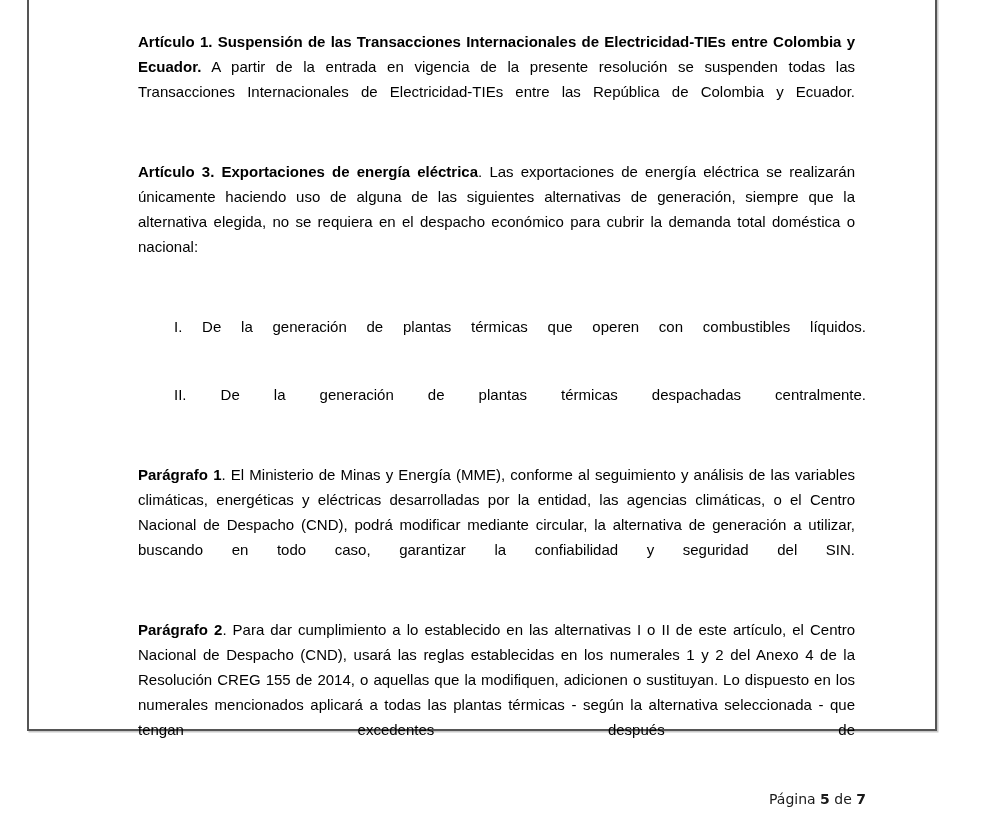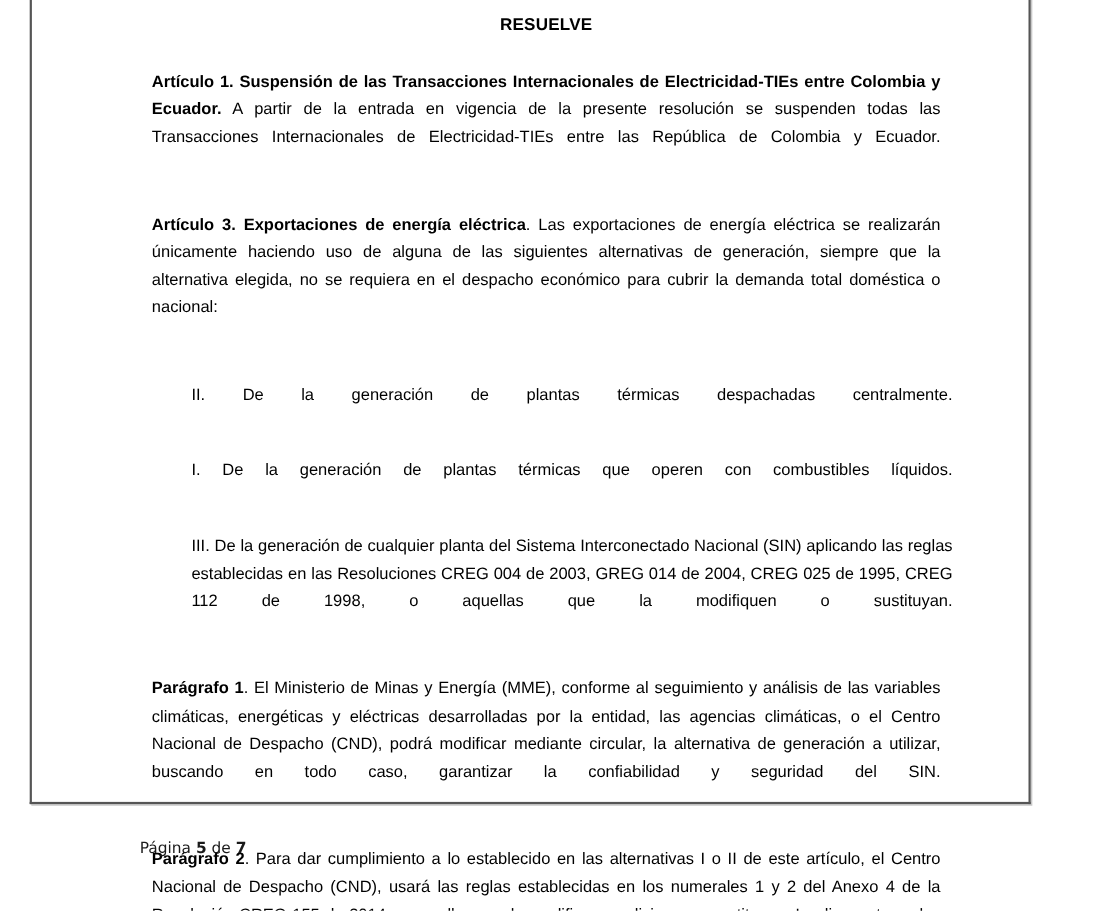--- a/index.html
+++ b/index.html
@@ -76,52 +76,50 @@
   p.list-item::after {
     content: "";
     display: inline-block;
     width: 100%;
   }
 
   
   #footer {
     position: absolute;
     left: 127px;
-    top: 762px;
+    top: 790px;
     width: 739px;
-    text-align: left;
+    text-align: right;
     font-family: "DejaVu Sans", sans-serif;
     font-size: 14px;
     line-height: 18px;
     color: #1a1a1a;
   }
   #footer .num { font-weight: bold; }
 </style>
 </head>
 <body>
 
 <div id="page-frame"></div>
 
 <div id="doc">
 
-  <div class="heading">RESUELVE</div>
 
   <p class="body-par">
     <span class="b">Artículo 1. Suspensión de las Transacciones Internacionales de Electricidad-TIEs entre Colombia y Ecuador.</span><span> A partir de la entrada en vigencia de la presente resolución se suspenden todas las Transacciones Internacionales de Electricidad-TIEs entre las República de Colombia y Ecuador.</span>
   </p>
 
   <p class="body-par">
     <span class="b">Artículo 3. Exportaciones de energía eléctrica</span><span>.  Las exportaciones de energía eléctrica se realizarán únicamente haciendo uso de alguna de las siguientes alternativas de generación, siempre que la alternativa elegida, no se requiera en el despacho económico para cubrir la demanda total doméstica o nacional:</span>
   </p>
 
+  <p class="list-item">I. De la generación de plantas térmicas que operen con combustibles líquidos.</p>
+
   <p class="list-item">II. De la generación de plantas térmicas despachadas centralmente.</p>
 
-  <p class="list-item">I. De la generación de plantas térmicas que operen con combustibles líquidos.</p>
-
-  <p class="list-item">III. De la generación de cualquier planta del Sistema Interconectado Nacional (SIN) aplicando las reglas establecidas en las Resoluciones CREG 004 de 2003, GREG 014 de 2004, CREG 025 de 1995, CREG 112 de 1998, o aquellas que la modifiquen o sustituyan.</p>
 
   <p class="body-par">
     <span class="b">Parágrafo 1</span><span>. El Ministerio de Minas y Energía (MME), conforme al seguimiento y análisis de las variables climáticas, energéticas y eléctricas desarrolladas por la entidad, las agencias climáticas, o el Centro Nacional de Despacho (CND), podrá modificar mediante circular, la alternativa de generación a utilizar, buscando en todo caso, garantizar la confiabilidad y seguridad del SIN.</span>
   </p>
 
   <p class="body-par">
     <span class="b">Parágrafo 2</span><span>. Para dar cumplimiento a lo establecido en las alternativas I o II de este artículo, el Centro Nacional de Despacho (CND), usará las reglas establecidas en los numerales 1 y 2 del Anexo 4 de la Resolución CREG 155 de 2014, o aquellas que la modifiquen, adicionen o sustituyan. Lo dispuesto en los numerales mencionados aplicará a todas las plantas térmicas - según la alternativa seleccionada - que tengan excedentes después de</span>
   </p>
 
 </div>

